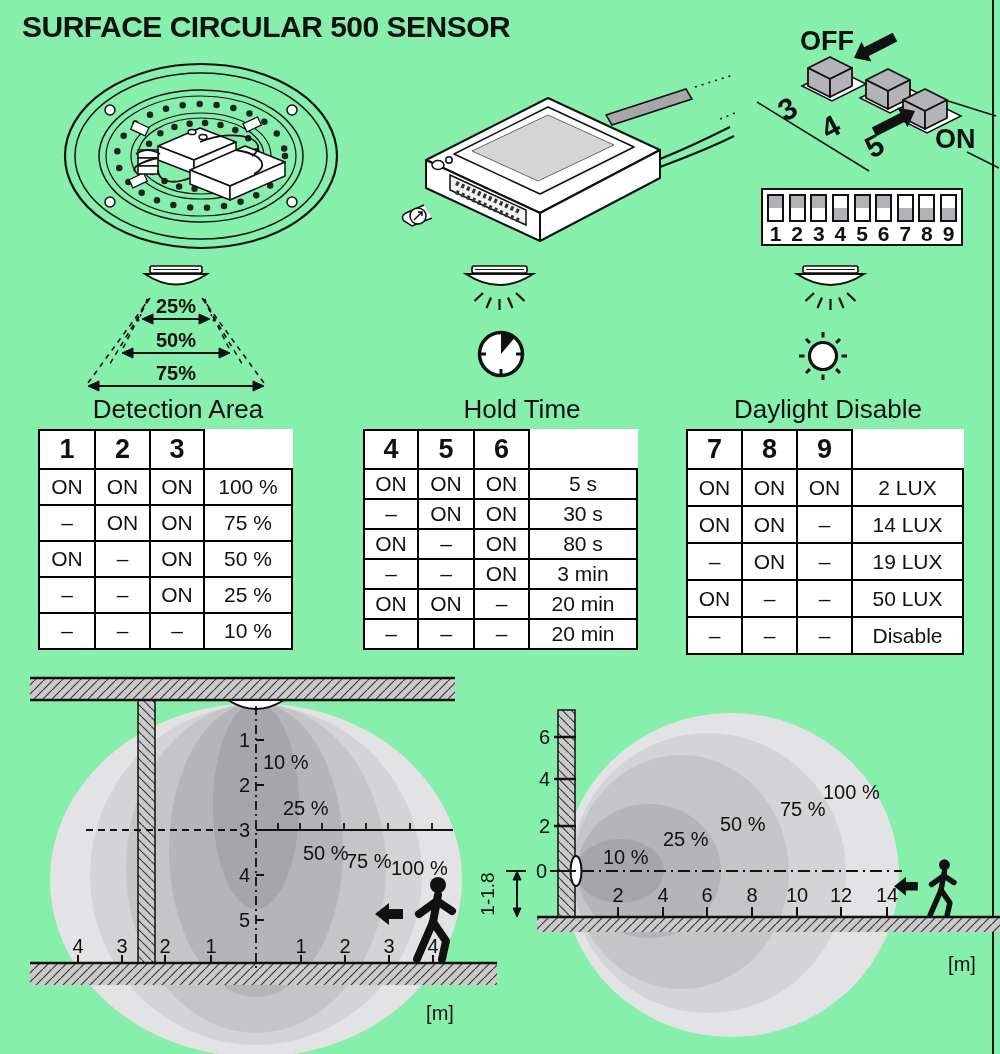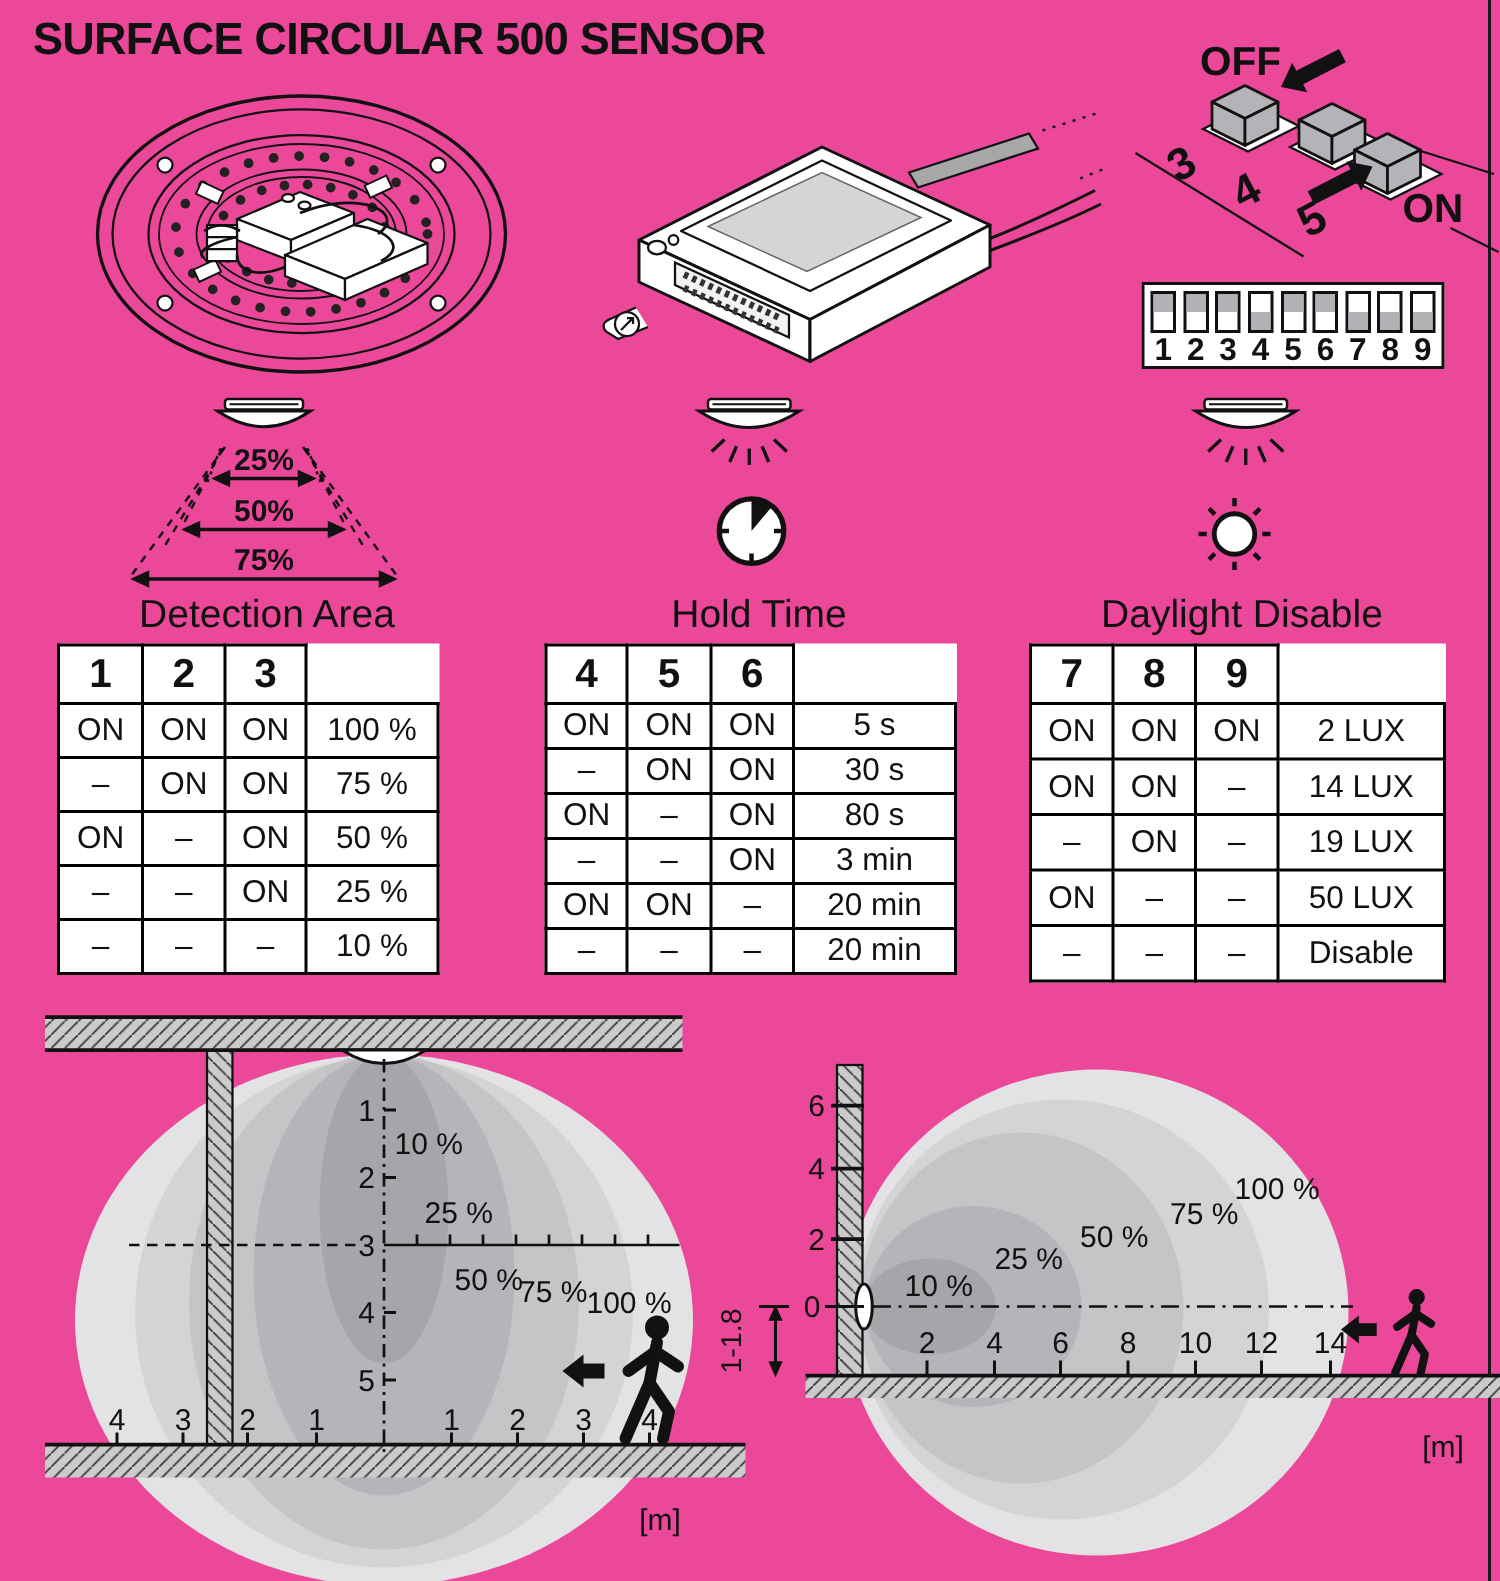--- a/index.html
+++ b/index.html
@@ -1,16 +1,16 @@
 <!DOCTYPE html>
 <html><head>
 <meta charset="utf-8">
 <style>
   html,body{margin:0;padding:0;background:#fff;}
-  .page{position:relative;width:1000px;height:1054px;background:#ec4899;overflow:hidden;
+  .page{position:relative;width:1000px;height:1054px;background:#86efac;overflow:hidden;
         font-family:"Liberation Sans",sans-serif;color:#111;}
   .abs{position:absolute;}
   .title{position:absolute;left:22px;top:10px;font-size:30px;font-weight:bold;letter-spacing:-.5px;white-space:nowrap;}
   .sec-h{position:absolute;top:394px;transform:translateX(-50%);font-size:26px;white-space:nowrap;text-align:center;}
   .edge-line{position:absolute;left:992px;top:0;width:2px;height:1054px;background:#1a1a1a;}
   
   table.cfg{position:absolute;border-collapse:collapse;table-layout:fixed;background:#fff;}
   table.cfg td{border:2.5px solid #000;text-align:center;vertical-align:middle;
                font-size:21px;padding:0;overflow:hidden;white-space:nowrap;}
   table.cfg td.hd{font-weight:bold;font-size:27px;}
@@ -305,21 +305,21 @@
       <line x1="25" y1="6.5" x2="25" y2="1"></line>
         <line x1="25" y1="43.5" x2="25" y2="49"></line>
       <line x1="38.1" y1="11.9" x2="42" y2="8"></line>
         <line x1="11.9" y1="11.9" x2="8" y2="8"></line>
       <line x1="38.1" y1="38.1" x2="42" y2="42"></line>
         <line x1="11.9" y1="38.1" x2="8" y2="42"></line>
     </g>
   </svg>
 
   <div class="sec-h" style="left:178px">Detection Area</div>
-  <div class="sec-h" style="left:506px">Hold Time</div>
+  <div class="sec-h" style="left:522px">Hold Time</div>
   <div class="sec-h" style="left:828px">Daylight Disable</div>
 
   <table class="cfg" style="left:38px;top:429px">
     <colgroup>
         <col style="width:56px">
         <col style="width:55px">
         <col style="width:54px">
         <col style="width:88px">
       </colgroup>
     <tbody>

